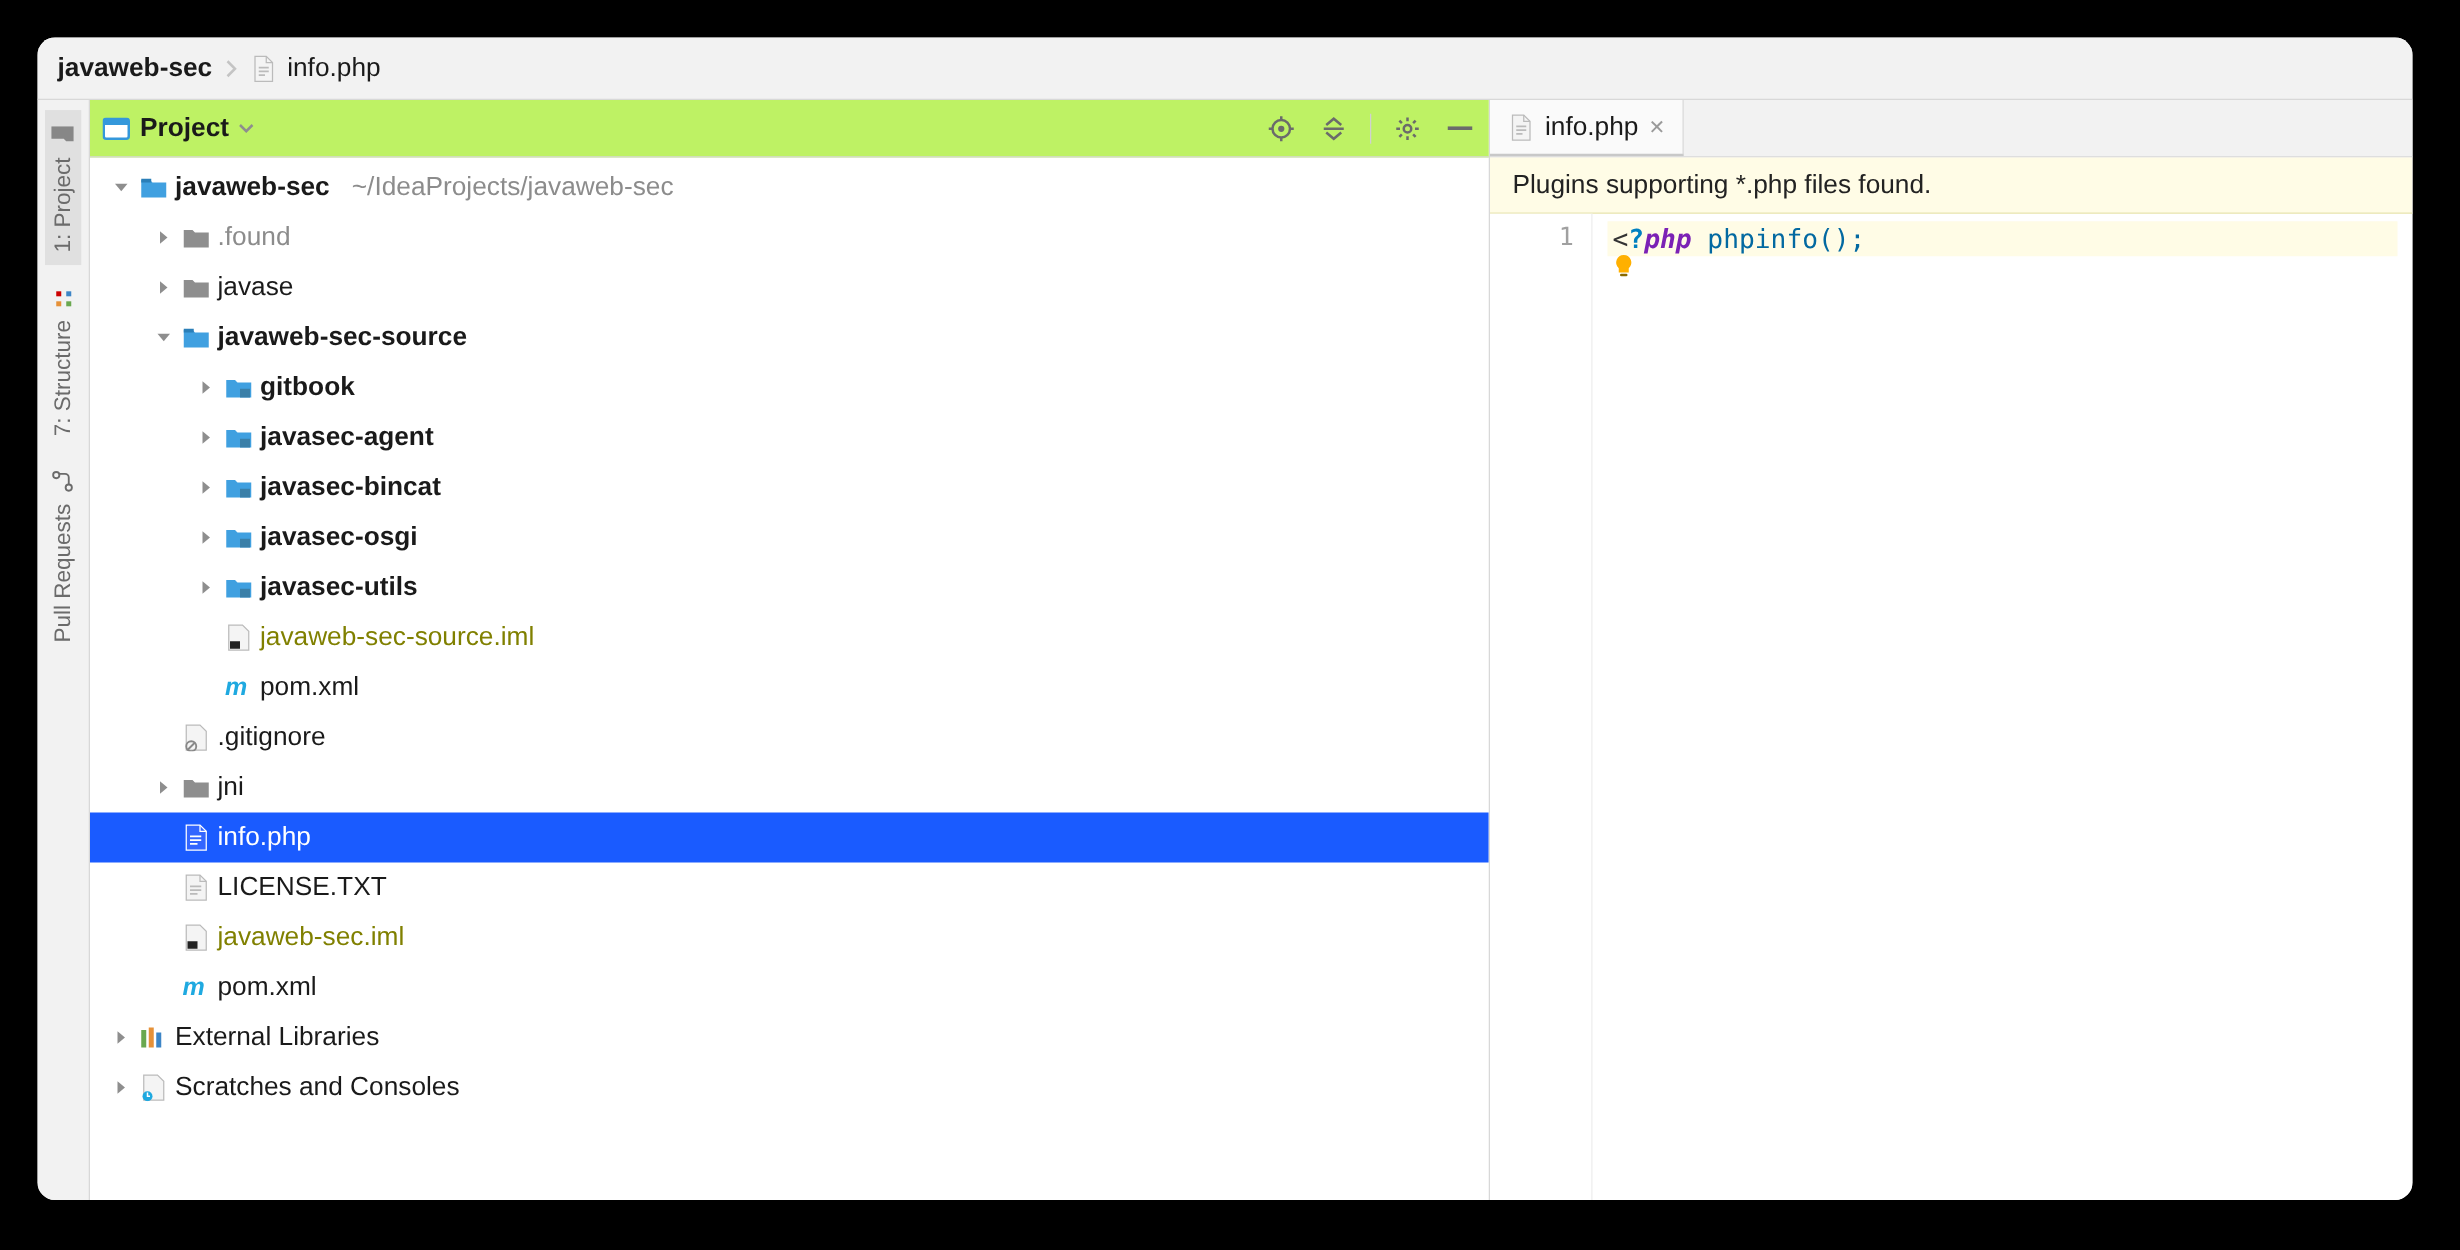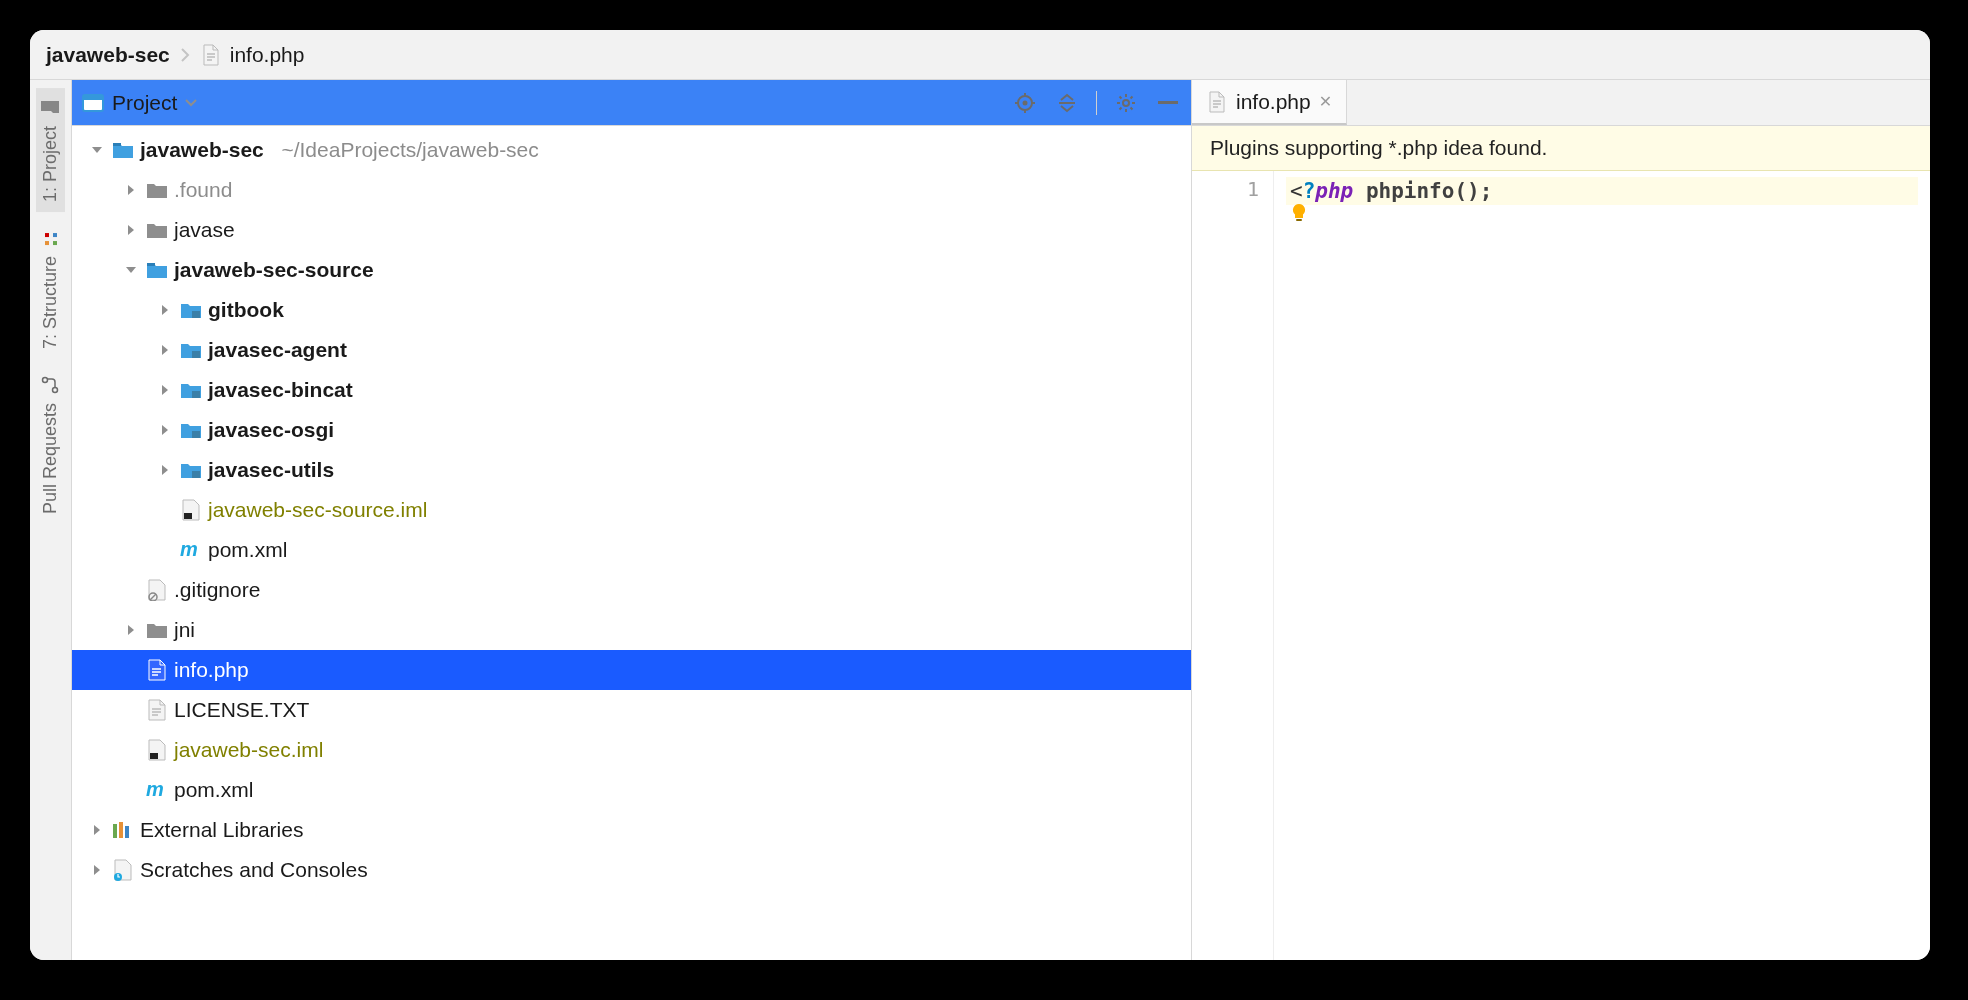--- a/index.html
+++ b/index.html
@@ -84,26 +84,27 @@
   
   .project-panel {
     width: 1120px;
     display: flex;
     flex-direction: column;
     border-right: 1px solid #d8d8d8;
     background: #fff;
   }
   .project-header {
     height: 46px;
-    background: #3b82f6;
+    background: #bef264;
     border-bottom: 1px solid #d8d8d8;
     display: flex;
     align-items: center;
     justify-content: space-between;
     padding: 0 10px;
+    font-weight: bold;
   }
   .project-header-left {
     display: flex;
     align-items: center;
     gap: 8px;
   }
   .project-header-right {
     display: flex;
     align-items: center;
     gap: 16px;
@@ -214,21 +215,21 @@
     flex: 1;
     padding: 6px 12px;
     font-family: Menlo, Consolas, monospace;
     font-size: 21px;
     position: relative;
   }
   .code-line { background: #fffce6; padding: 0 4px; height: 28px; line-height: 28px; }
   .tok-tag { color: #333; }
   .tok-q { color: #0080c0; font-weight: 600; }
   .tok-kw { color: #7b21b5; font-style: italic; font-weight: 600; }
-  .tok-fn { color: #404040; font-weight: bold; }
+  .tok-fn { color: #0369a1; }
   .bulb {
     position: absolute;
     left: 16px;
     top: 32px;
     color: #ffb000;
   }
   
   svg { display: block; }
 </style>
 </head>
@@ -587,21 +588,21 @@
                 <path d="M2 1h9l5 5v15H2z" fill="#f4f4f4" stroke="#bbb"></path>
                 <path d="M11 1v5h5" fill="none" stroke="#bbb"></path>
                 <path d="M5 10h8M5 13h8M5 16h5" stroke="#bbb" stroke-width="1.4"></path>
               </svg>
           </span>
           <span>info.php</span>
           <span class="close">✕</span>
         </div>
       </div>
       <div class="banner">
-        <span>Plugins supporting *.php idea found.</span>
+        <span>Plugins supporting *.php files found.</span>
       </div>
       <div class="code-area">
         <div class="gutter">
           <div>1</div>
         </div>
         <div class="code">
           <div class="code-line"><span class="tok-tag">&lt;</span><span class="tok-q">?</span><span class="tok-kw">php</span><span class="tok-fn"> phpinfo();</span></div>
           <span class="bulb">
             <svg width="18" height="20" viewBox="0 0 18 20">
                 <path d="M9 1a6 6 0 0 0-4 10.5V15h8v-3.5A6 6 0 0 0 9 1z" fill="#ffb000"></path>

